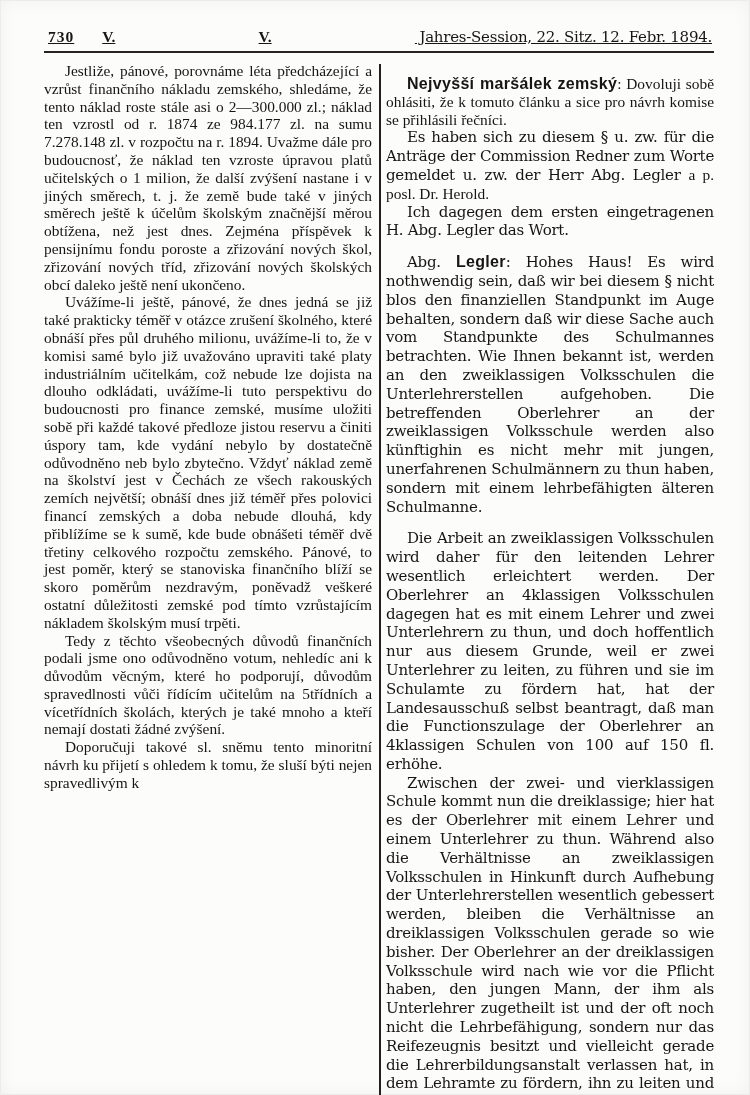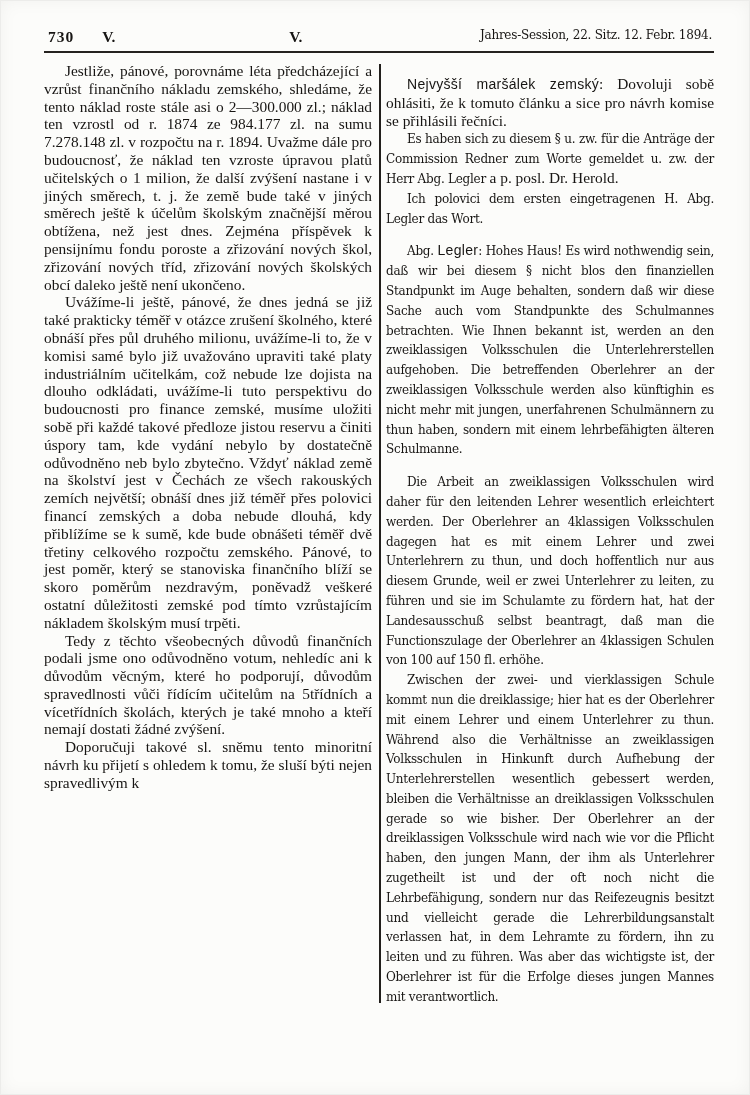--- a/index.html
+++ b/index.html
@@ -14,20 +14,21 @@
     font-family:"Liberation Serif", serif;
     overflow:hidden;
     box-shadow: inset 0 0 0 1px #ececea, inset 0 0 18px rgba(0,0,0,0.05);
   }
   .header-row {
     display:flex;
     align-items:flex-end;
     font-size:15.5px;
     white-space:nowrap;
     padding:2px 2px 0 4px;
+    text-decoration:underline;
   }
   .page-number { font-weight:bold; letter-spacing:1px; margin-right:28px; }
   .header-title { flex:1; display:flex; justify-content:space-between; }
   .header-title .seg { white-space:pre; }
   .header-rule {
     border:none;
     border-top:2px solid #25221f;
     margin:5px 0 0 0;
   }
   .columns {
@@ -50,26 +51,26 @@
     background:#221f1c;
     margin:2px 3px 4px 5px;
   }
   p.para { margin:0; }
   p.indent { text-indent:21px; }
   p.gap { margin-top:13px; }
   .seg-bold { font-weight:bold; }
   .fraktur {
     font-family:"DejaVu Serif", serif;
     letter-spacing:-0.25px;
-    font-size:12px;
+    font-size:15px;
   }
   .speaker {
     font-family:"Liberation Sans", sans-serif;
-    font-weight:normal;
-    font-size:14px;
+    font-weight:bold;
+    font-size:16px;
     letter-spacing:0.3px;
   }
 </style>
 </head>
 <body>
 
 <div class="page">
   <div class="header-row">
     <span class="page-number">730</span>
     <span class="header-title">
@@ -83,19 +84,19 @@
     <div class="col col-left">
         <p class="para indent"><span class="seg">Jestliže, pánové, porovnáme léta předcházející a vzrůst finančního nákladu zemského, shledáme, že tento náklad roste stále asi o 2—300.000 zl.; náklad ten vzrostl od r. 1874 ze 984.177 zl. na sumu 7.278.148 zl. v rozpočtu na r. 1894. Uvažme dále pro budoucnosť, že náklad ten vzroste úpravou platů učitelských o 1 milion, že další zvýšení nastane i v jiných směrech, t. j. že země bude také v jiných směrech ještě k účelům školským značnější měrou obtížena, než jest dnes. Zejména příspěvek k pensijnímu fondu poroste a zřizování nových škol, zřizování nových tříd, zřizování nových školských obcí daleko ještě není ukončeno.</span></p>
         <p class="para indent"><span class="seg">Uvážíme-li ještě, pánové, že dnes jedná se již také prakticky téměř v otázce zrušení školného, které obnáší přes půl druhého milionu, uvážíme-li to, že v komisi samé bylo již uvažováno upraviti také platy industriálním učitelkám, což nebude lze dojista na dlouho odkládati, uvážíme-li tuto perspektivu do budoucnosti pro finance zemské, musíme uložiti sobě při každé takové předloze jistou reservu a činiti úspory tam, kde vydání nebylo by dostatečně odůvodněno neb bylo zbytečno. Vždyť náklad země na školství jest v Čechách ze všech rakouských zemích největší; obnáší dnes již téměř přes polovici financí zemských a doba nebude dlouhá, kdy přiblížíme se k sumě, kde bude obnášeti téměř dvě třetiny celkového rozpočtu zemského. Pánové, to jest poměr, který se stanoviska finančního blíží se skoro poměrům nezdravým, poněvadž veškeré ostatní důležitosti zemské pod tímto vzrůstajícím nákladem školským musí trpěti.</span></p>
         <p class="para indent"><span class="seg">Tedy z těchto všeobecných důvodů finančních podali jsme ono odůvodněno votum, nehledíc ani k důvodům věcným, které ho podporují, důvodům spravedlnosti vůči řídícím učitelům na 5třídních a vícetřídních školách, kterých je také mnoho a kteří nemají dostati žádné zvýšení.</span></p>
         <p class="para indent"><span class="seg">Doporučuji takové sl. sněmu tento minoritní návrh ku přijetí s ohledem k tomu, že sluší býti nejen spravedlivým k</span></p>
       </div>
     <div class="divider"></div>
     <div class="col col-right">
         <p class="para indent gap"><span class="seg speaker">Nejvyšší maršálek zemský</span><span class="seg">: Dovoluji sobě ohlásiti, že k tomuto článku a sice pro návrh komise se přihlásili řečníci.</span></p>
         <p class="para indent"><span class="seg fraktur">Es haben sich zu diesem § u. zw. für die Anträge der Commission Redner zum Worte gemeldet u. zw. der Herr Abg. Legler </span><span class="seg">a p. posl. Dr. Herold.</span></p>
-        <p class="para indent"><span class="seg fraktur">Ich polovici dem ersten eingetragenen H. Abg. Legler das Wort.</span></p>
+        <p class="para indent"><span class="seg fraktur">Ich dagegen dem ersten eingetragenen H. Abg. Legler das Wort.</span></p>
         <p class="para indent gap"><span class="seg fraktur">Abg. </span><span class="seg speaker">Legler</span><span class="seg fraktur">: Hohes Haus! Es wird nothwendig sein, daß wir bei diesem § nicht blos den finanziellen Standpunkt im Auge behalten, sondern daß wir diese Sache auch vom Standpunkte des Schulmannes betrachten. Wie Ihnen bekannt ist, werden an den zweiklassigen Volksschulen die Unterlehrerstellen aufgehoben. Die betreffenden Oberlehrer an der zweiklassigen Volksschule werden also künftighin es nicht mehr mit jungen, unerfahrenen Schulmännern zu thun haben, sondern mit einem lehrbefähigten älteren Schulmanne.</span></p>
         <p class="para indent gap"><span class="seg fraktur">Die Arbeit an zweiklassigen Volksschulen wird daher für den leitenden Lehrer wesentlich erleichtert werden. Der Oberlehrer an 4klassigen Volksschulen dagegen hat es mit einem Lehrer und zwei Unterlehrern zu thun, und doch hoffentlich nur aus diesem Grunde, weil er zwei Unterlehrer zu leiten, zu führen und sie im Schulamte zu fördern hat, hat der Landesausschuß selbst beantragt, daß man die Functionszulage der Oberlehrer an 4klassigen Schulen von 100 auf 150 fl. erhöhe.</span></p>
         <p class="para indent"><span class="seg fraktur">Zwischen der zwei- und vierklassigen Schule kommt nun die dreiklassige; hier hat es der Oberlehrer mit einem Lehrer und einem Unterlehrer zu thun. Während also die Verhältnisse an zweiklassigen Volksschulen in Hinkunft durch Aufhebung der Unterlehrerstellen wesentlich gebessert werden, bleiben die Verhältnisse an dreiklassigen Volksschulen gerade so wie bisher. Der Oberlehrer an der dreiklassigen Volksschule wird nach wie vor die Pflicht haben, den jungen Mann, der ihm als Unterlehrer zugetheilt ist und der oft noch nicht die Lehrbefähigung, sondern nur das Reifezeugnis besitzt und vielleicht gerade die Lehrerbildungsanstalt verlassen hat, in dem Lehramte zu fördern, ihn zu leiten und zu führen. Was aber das wichtigste ist, der Oberlehrer ist für die Erfolge dieses jungen Mannes mit verantwortlich.</span></p>
       </div>
   </div>
 </div>
 
 </body></html>

